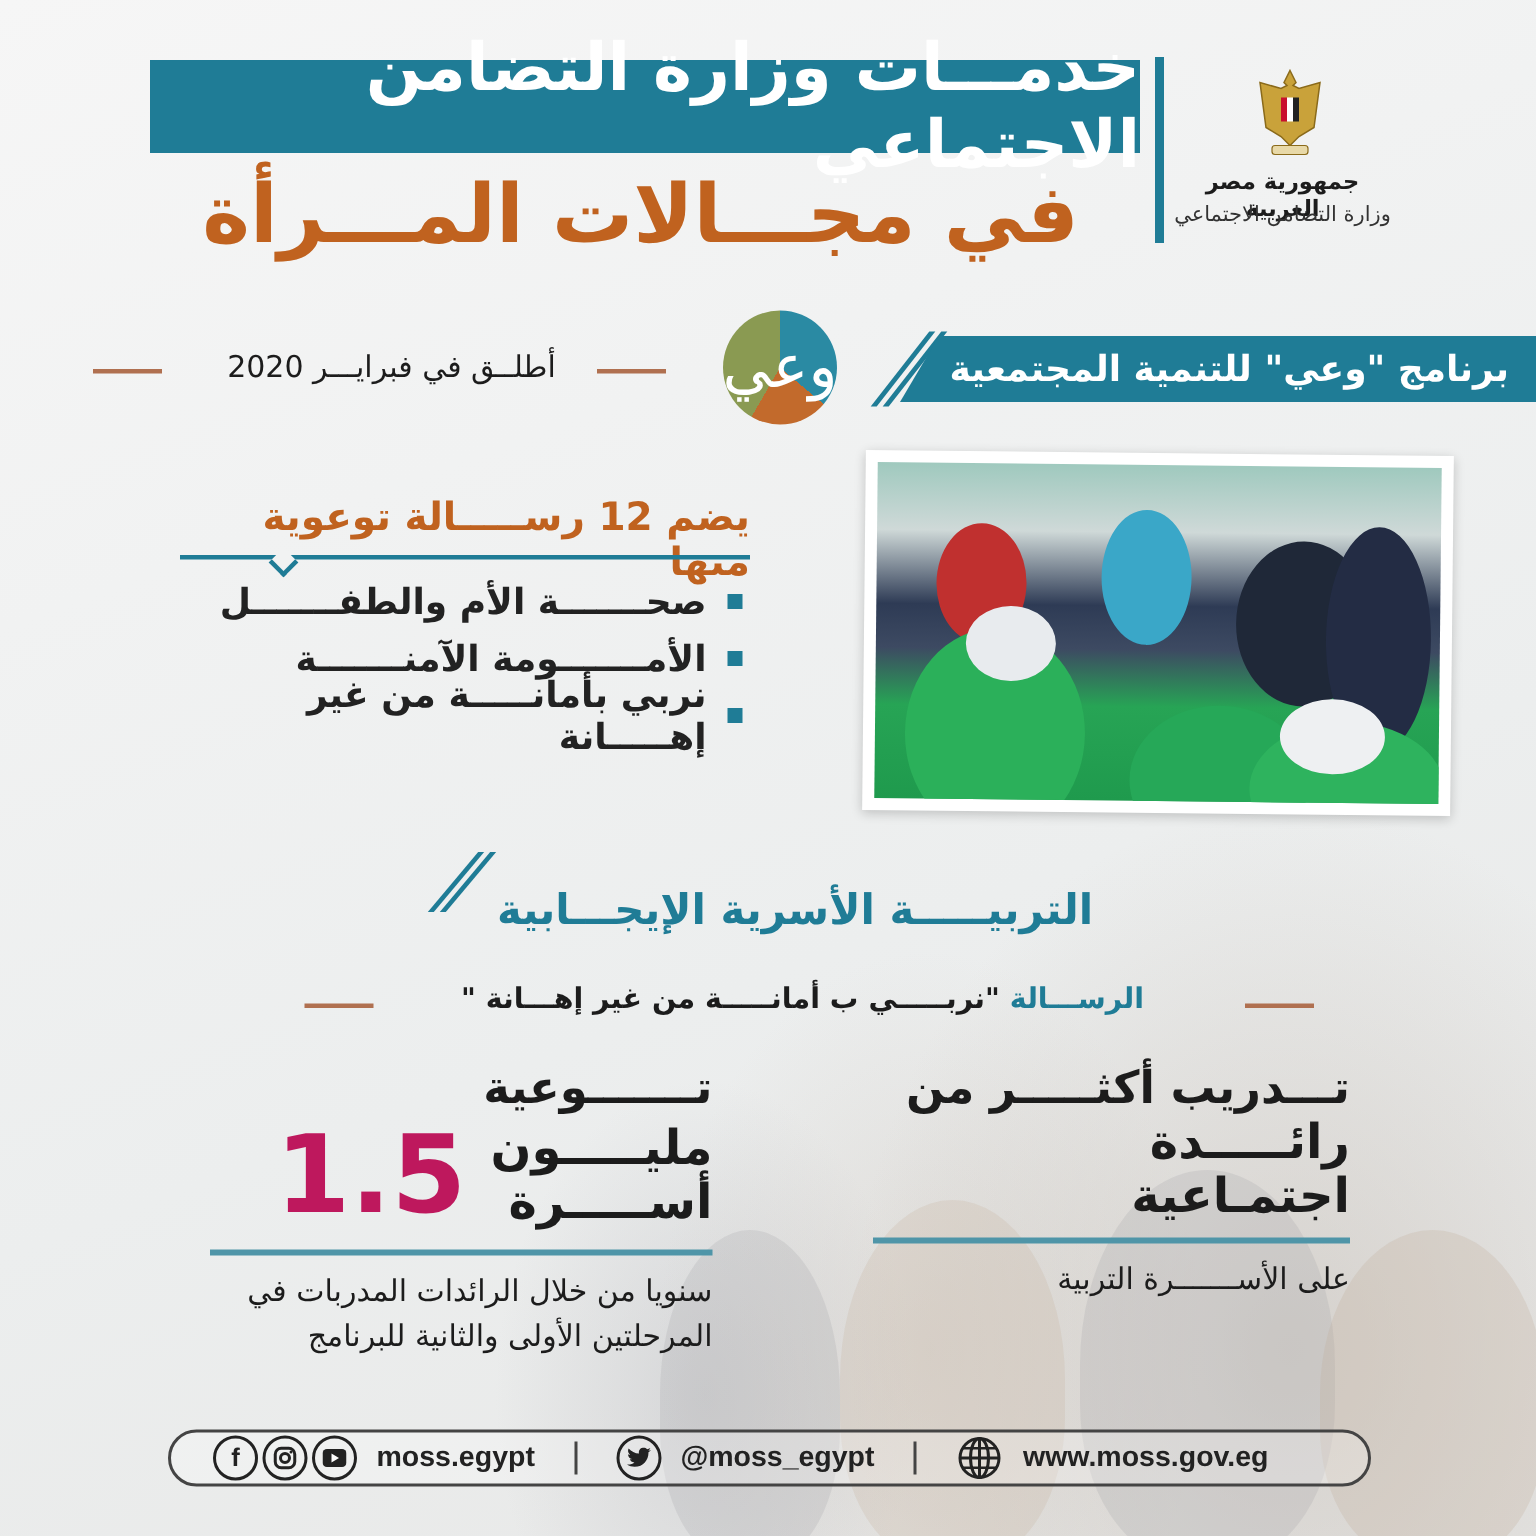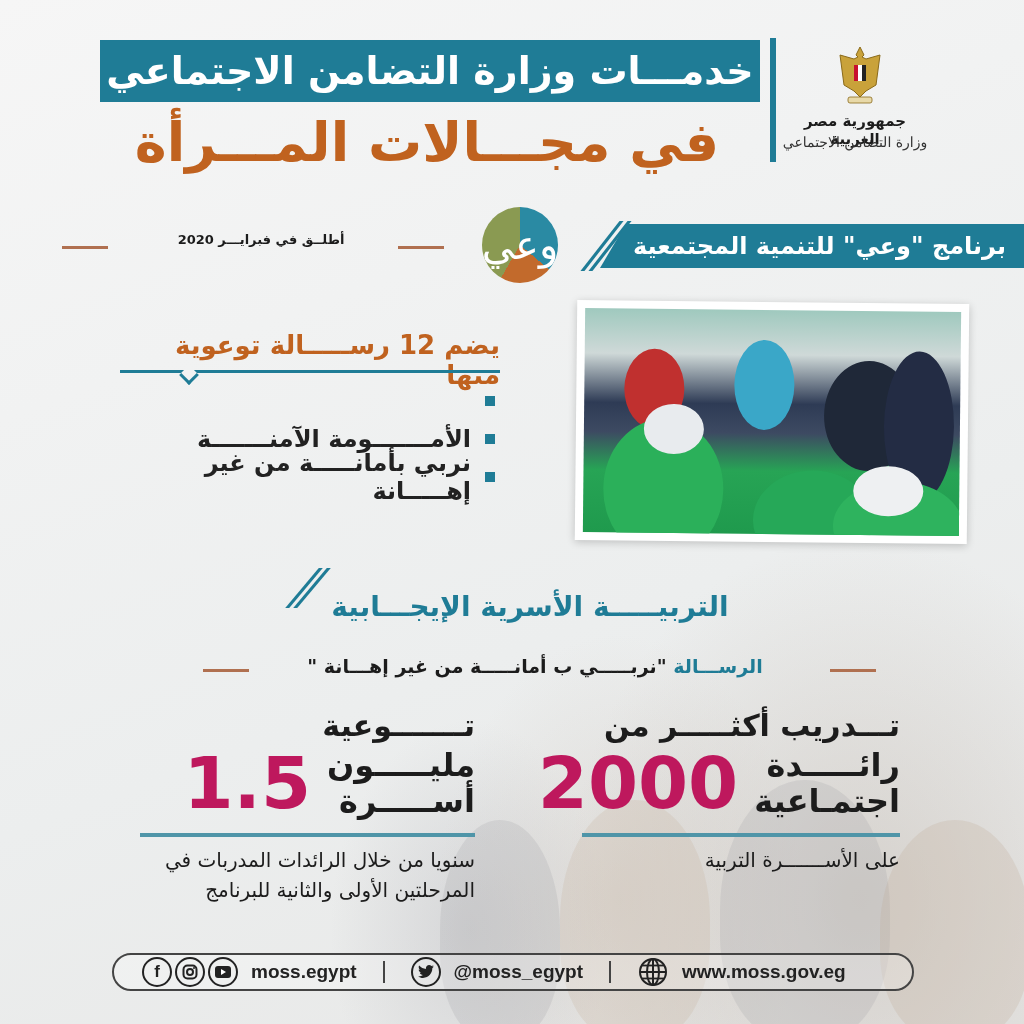--- a/index.html
+++ b/index.html
@@ -18,42 +18,42 @@
       radial-gradient(ellipse 200px 300px at 470px 930px, rgba(175,175,180,0.35), rgba(0,0,0,0) 70%),
       linear-gradient(160deg, #f6f6f6 0%, #eceeee 60%, #e7e7e6 100%);
   }
   .silhouette { position: absolute; border-radius: 50% 50% 40% 40%; background: rgba(160,160,165,0.22); }
 
   
   .title-box {
     position: absolute; left: 100px; top: 40px; width: 660px; height: 62px;
     background: #1f7c96; color: #fff;
     display: flex; align-items: center; justify-content: center;
-    font-size: 38px; font-weight: bold; direction: rtl;
+    font-size: 44px; font-weight: bold; direction: rtl;
   }
   .subtitle {
     position: absolute; left: 100px; top: 108px; width: 654px; text-align: center;
     color: #c0621f; font-size: 54px; font-weight: bold; direction: rtl; line-height: 70px;
   }
   .header-divider { position: absolute; left: 770px; top: 38px; width: 6px; height: 124px; background: #1f7c96; }
   .emblem { position: absolute; left: 836px; top: 45px; width: 48px; height: 62px; }
   .country { position: absolute; left: 780px; top: 112px; width: 150px; text-align: center; font-size: 15px; font-weight: bold; direction: rtl; }
   .ministry { position: absolute; left: 780px; top: 134px; width: 150px; text-align: center; font-size: 14px; font-family: "DejaVu Serif", serif; direction: rtl; color: #333; }
 
   
   .program-banner {
     position: absolute; left: 600px; top: 224px; width: 424px; height: 44px;
     background: #1f7c96; color: #fff; direction: rtl;
     clip-path: polygon(26px 0, 100% 0, 100% 100%, 0 100%);
     display: flex; align-items: center; padding-right: 18px;
     font-size: 24px; font-weight: bold;
   }
   .slash { position: absolute; width: 4px; height: 50px; background: #1f7c96; transform: skewX(-38deg); }
   .launch-line { position: absolute; height: 3px; background: #b07050; top: 246px; }
-  .launch-text { position: absolute; left: 136px; top: 232px; width: 250px; text-align: center; font-size: 13px; font-weight: bold; direction: rtl; }
+  .launch-text { position: absolute; left: 136px; top: 232px; width: 250px; text-align: center; font-size: 20px; font-weight: normal; direction: rtl; }
   .logo { position: absolute; left: 482px; top: 207px; width: 76px; height: 76px; border-radius: 50%; overflow: hidden;
     background: conic-gradient(#2a8aa3 0deg 130deg, #c26a2c 130deg 210deg, #8a9a52 210deg 360deg); }
   .logo-glyph { position: absolute; inset: 0; display: flex; align-items: center; justify-content: center; color: #fff; font-size: 40px; font-weight: normal; }
 
   
   .messages-heading {
     position: absolute; left: 120px; top: 330px; width: 380px; text-align: right;
     color: #c0621f; font-size: 26px; font-weight: bold; direction: rtl;
   }
   .messages-rule { position: absolute; left: 120px; top: 370px; width: 380px; height: 3px; background: #1f7c96; }
@@ -138,20 +138,21 @@
 <div class="launch-line" style="left:398px;width:46px;"></div>
 <div class="launch-text">أطلــق في فبرايـــر 2020</div>
 <div class="launch-line" style="left:62px;width:46px;"></div>
 
 <div class="messages-heading">يضم 12 رســـــالة توعوية منها</div>
 <div class="messages-rule"></div>
 <div class="messages-caret"></div>
 <ul class="msg-list">
   <li class="msg-item">
       <span class="msg-bullet"></span>
+      <span>صحـــــــة الأم والطفـــــــل</span>
     </li>
   <li class="msg-item">
       <span class="msg-bullet"></span>
       <span>الأمـــــــومة الآمنـــــــة</span>
     </li>
   <li class="msg-item">
       <span class="msg-bullet"></span>
       <span>نربي بأمانـــــة من غير إهـــــانة</span>
     </li>
 </ul>
@@ -181,21 +182,20 @@
 </div>
 <div class="msg-line" style="left:830px;width:46px;"></div>
 
 <div class="stat-block" style="left:582px;top:708px;width:318px;">
   <div class="stat-top">تـــدريب أكثـــــر من</div>
   <div class="stat-mid">
     <div class="stat-words">
       <div>رائـــــدة</div>
       <div>اجتمـاعية</div>
     </div>
-    <div class="stat-number">2000</div>
   </div>
   <div class="stat-rule"></div>
   <div class="stat-desc">
     <div>على الأســـــــرة التربية</div>
   </div>
 </div>
 
 <div class="stat-block" style="left:140px;top:708px;width:335px;">
   <div class="stat-top">تـــــــوعية</div>
   <div class="stat-mid">

